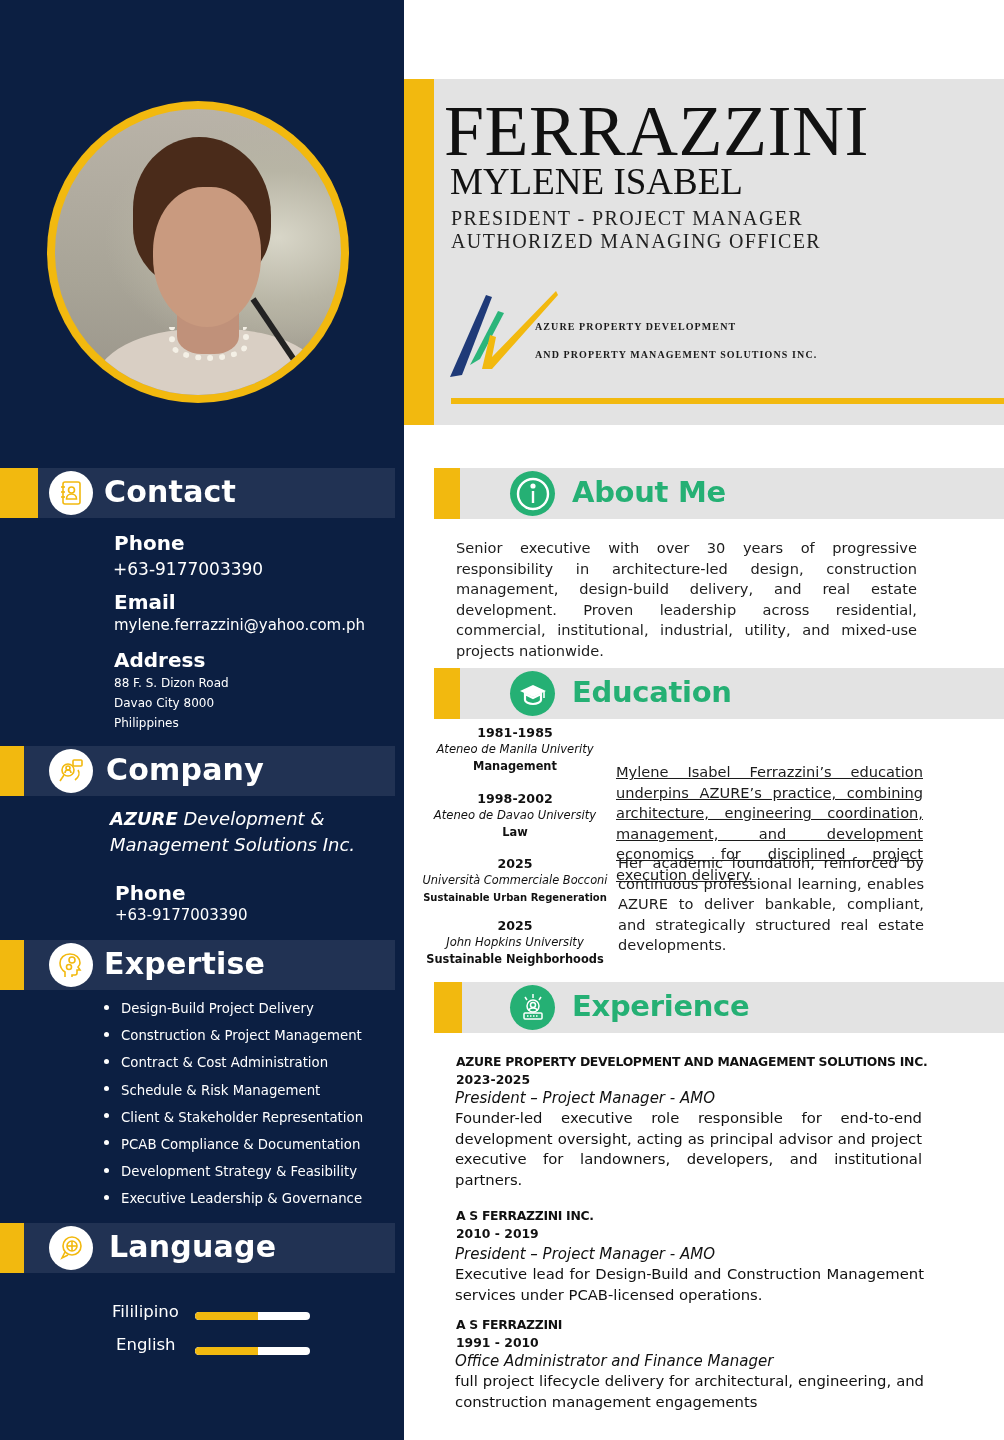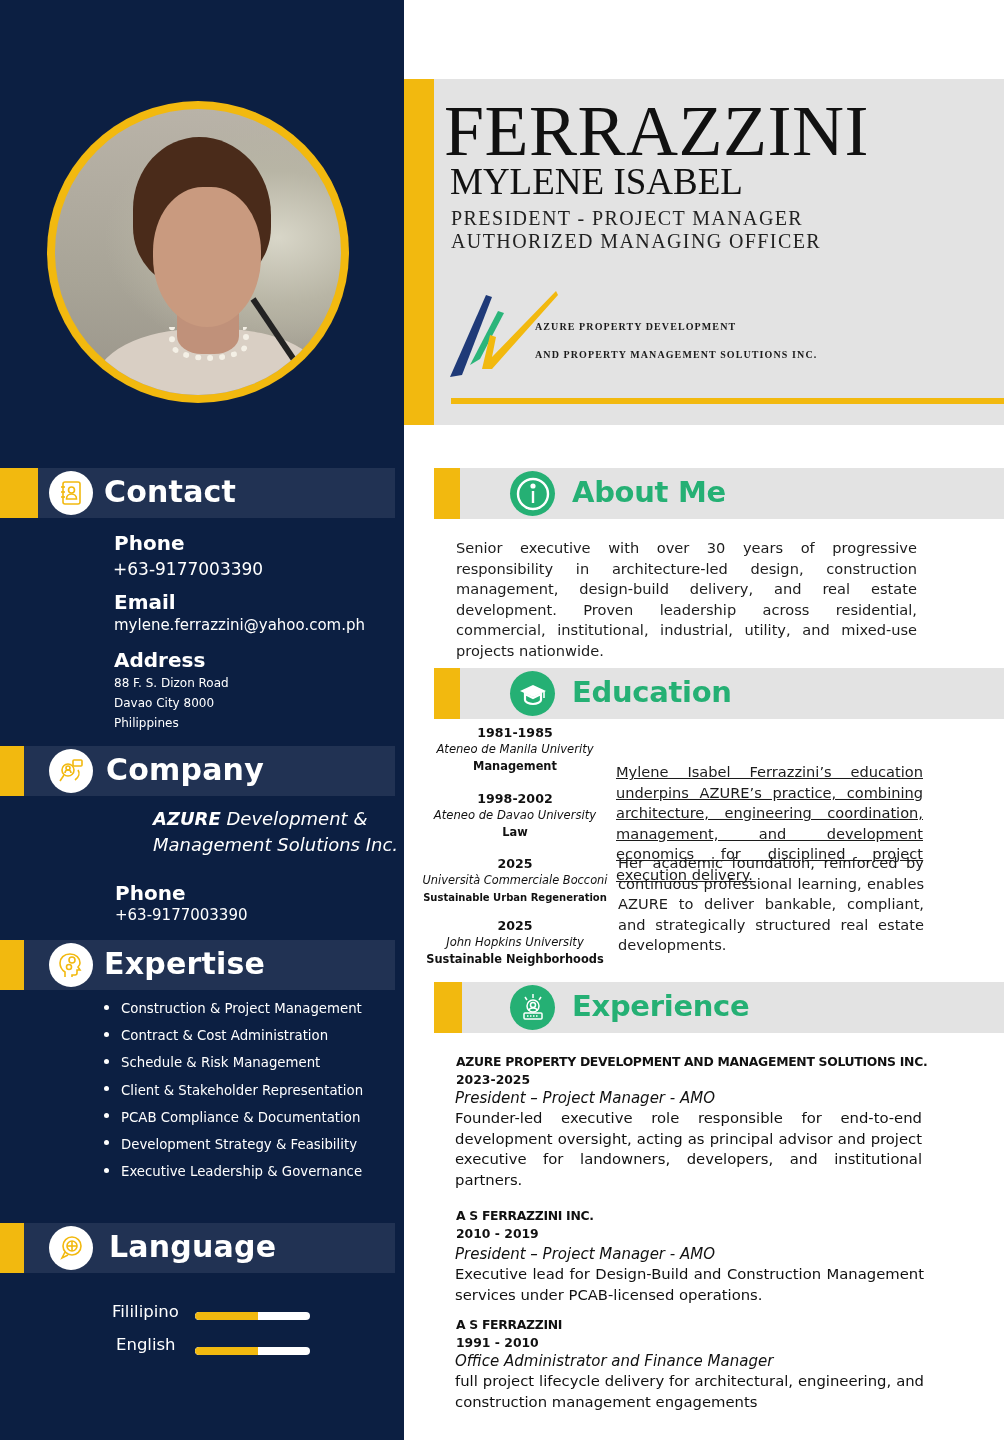--- a/index.html
+++ b/index.html
@@ -23,21 +23,21 @@
   .side-head .accent { position: absolute; left: 0; top: 0; height: 50px; background: #f2b90f; }
   .side-head .band { position: absolute; top: 0; height: 50px; background: #213253; right: 0; }
   .side-head .ico { position: absolute; top: 3px; width: 44px; height: 44px; border-radius: 50%; background: #ffffff; display: flex; align-items: center; justify-content: center; }
   .side-head .title { position: absolute; top: 4px; color: #ffffff; font-family: "DejaVu Sans", sans-serif; font-weight: bold; font-size: 30px; letter-spacing: 0.2px; line-height: 40px; }
 
   .lbl { position: absolute; color: #ffffff; font-weight: bold; font-size: 20px; font-family: "DejaVu Sans", sans-serif; }
   .val { position: absolute; color: #ffffff; font-size: 17px; font-family: "DejaVu Sans", sans-serif; }
   .val.small { font-size: 15px; }
   .addr { position: absolute; color: #ffffff; font-size: 12px; line-height: 20px; }
 
-  .company-name { position: absolute; left: 110px; top: 806px; color: #ffffff; font-size: 18px; line-height: 26px; font-style: italic; margin-left: 43px; }
+  .company-name { position: absolute; left: 110px; top: 806px; color: #ffffff; font-size: 18px; line-height: 26px; font-style: italic; }
   .company-name b { font-weight: bold; }
 
   .expertise-list { position: absolute; left: 104px; top: 998px; list-style: none; }
   .expertise-list li { color: #ffffff; font-size: 13.3px; height: 27.2px; line-height: 22px; white-space: nowrap; }
   .expertise-list li .dot { display: inline-block; width: 5px; height: 5px; border-radius: 50%; background: #ffffff; margin-right: 12px; vertical-align: middle; position: relative; top: -2px; }
 
   .lang-row { position: absolute; left: 112px; width: 200px; height: 24px; }
   .lang-row .name { position: absolute; left: 0; top: 0; color: #ffffff; font-size: 16.5px; }
   .lang-row .bar { position: absolute; left: 83px; top: 10px; width: 115px; height: 8px; border-radius: 4px; background: #ffffff; overflow: hidden; }
   .lang-row .fill { height: 100%; background: #f2b90f; border-radius: 4px 0 0 4px; }
@@ -149,20 +149,21 @@
       <svg width="30" height="30" viewBox="0 0 30 30" fill="none" stroke="#f2b90f" stroke-width="1.6">
         <path d="M9 27v-5c-3-2-5-5-5-9 0-5 4-9 10-9s10 4 10 9c0 2-1 3-2 4l2 3h-3v3c0 1-1 2-2 2h-3v2"></path>
         <circle cx="16" cy="10" r="3"></circle>
           <circle cx="13" cy="17" r="2.5"></circle>
       </svg>
     </div>
     <div class="title" style="left:104px;">Expertise</div>
   </div>
 
   <ul class="expertise-list">
+    <li><span class="dot"></span><span>Design-Build Project Delivery</span></li>
     <li><span class="dot"></span><span>Construction &amp; Project Management</span></li>
     <li><span class="dot"></span><span>Contract &amp; Cost Administration</span></li>
     <li><span class="dot"></span><span>Schedule &amp; Risk Management</span></li>
     <li><span class="dot"></span><span>Client &amp; Stakeholder Representation</span></li>
     <li><span class="dot"></span><span>PCAB Compliance &amp; Documentation</span></li>
     <li><span class="dot"></span><span>Development Strategy &amp; Feasibility</span></li>
     <li><span class="dot"></span><span>Executive Leadership &amp; Governance</span></li>
   </ul>
 
   <div class="side-head" style="left:0; top:1223px; width:395px;">

